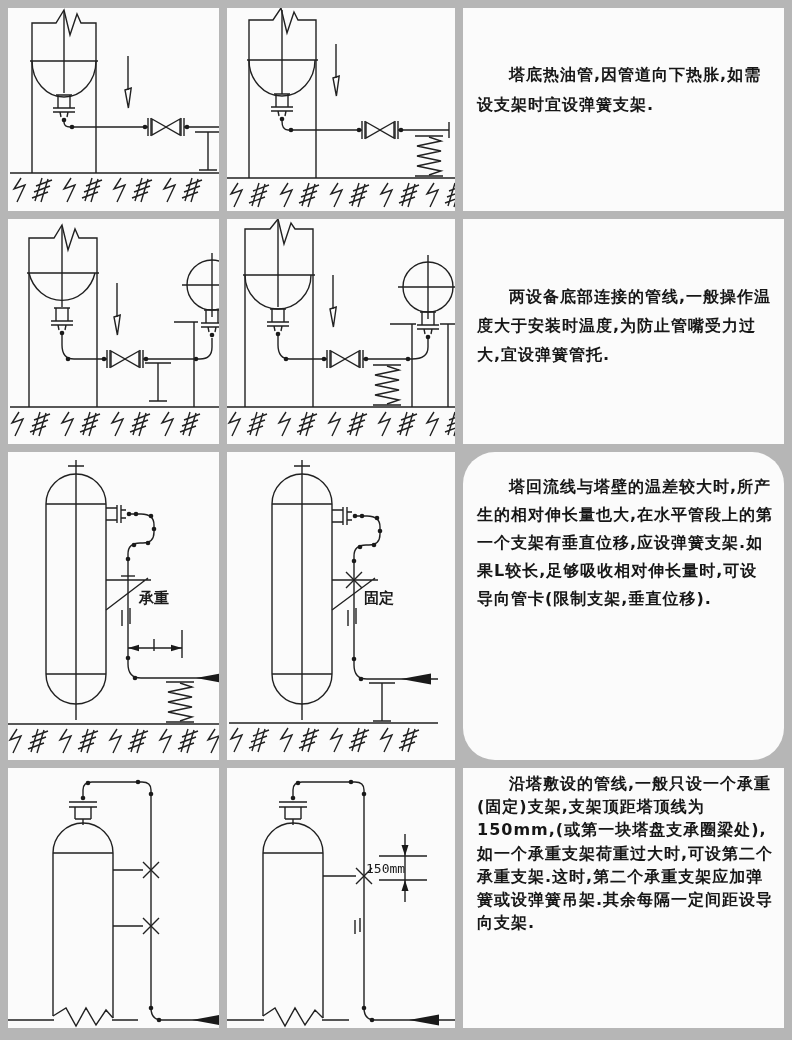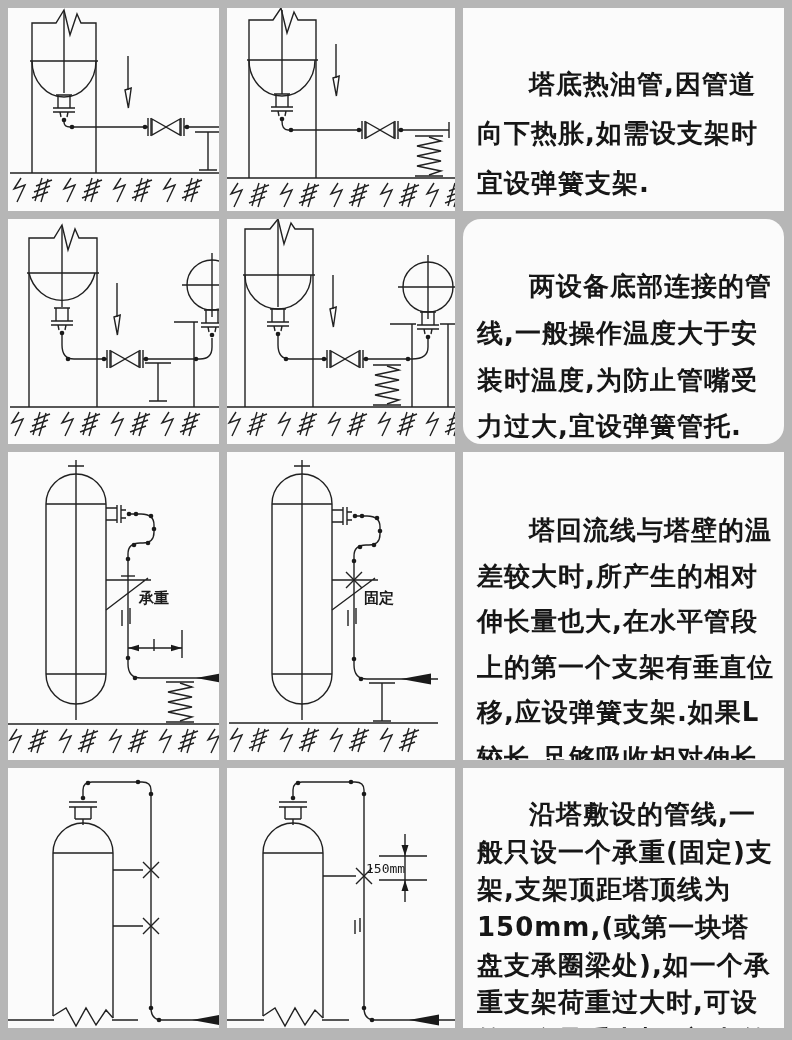--- a/index.html
+++ b/index.html
@@ -22,30 +22,30 @@
     overflow:hidden;
     position:relative;
   }
   .diag{display:block;stroke:#212121;stroke-width:1.4;fill:none;}
   .dot{fill:#1a1a1a;stroke:none;}
   .solid{fill:#1a1a1a;stroke:none;}
   .dlabel{font:600 15px "DejaVu Sans",sans-serif;fill:#1a1a1a;stroke:none;}
   .dim{font:13px "DejaVu Sans Mono",monospace;fill:#1a1a1a;stroke:none;}
   .note{
     color:#161616;
-    font-size:26px;
+    font-size:16px;
     font-weight:600;
     padding:0 10px 0 14px;
     box-sizing:border-box;
   }
   .note p{margin:0;text-indent:2em;letter-spacing:1px;}
   .note.r1{padding-top:52px;line-height:1.9;}
-  .note.r2{padding-top:44px;line-height:1.8;border-radius:18px;}
-  .note.r3{padding-top:56px;line-height:1.75;}
-  .note.r4{padding-top:28px;line-height:1.45;}
+  .note.r2{padding-top:64px;line-height:1.8;}
+  .note.r3{padding-top:21px;line-height:1.75;border-radius:32px;}
+  .note.r4{padding-top:4px;line-height:1.45;}
 </style>
 </head>
 <body>
 
 <svg width="0" height="0" style="position:absolute" aria-hidden="true">
   <defs>
     <g id="g-valve">
       <path d="M-18,-9 V9 M-15,-9 V9 M15,-9 V9 M18,-9 V9"></path>
       <path d="M-14,-8 L0,0 L-14,8 Z M14,-8 L0,0 L14,8 Z"></path>
     </g>

